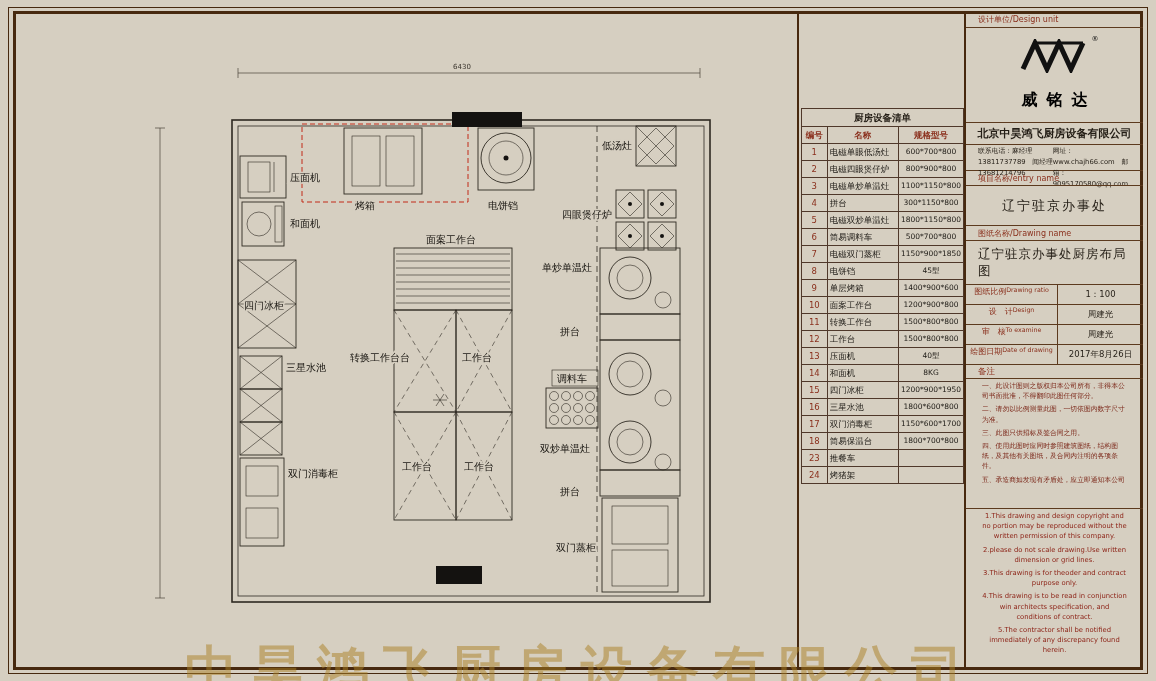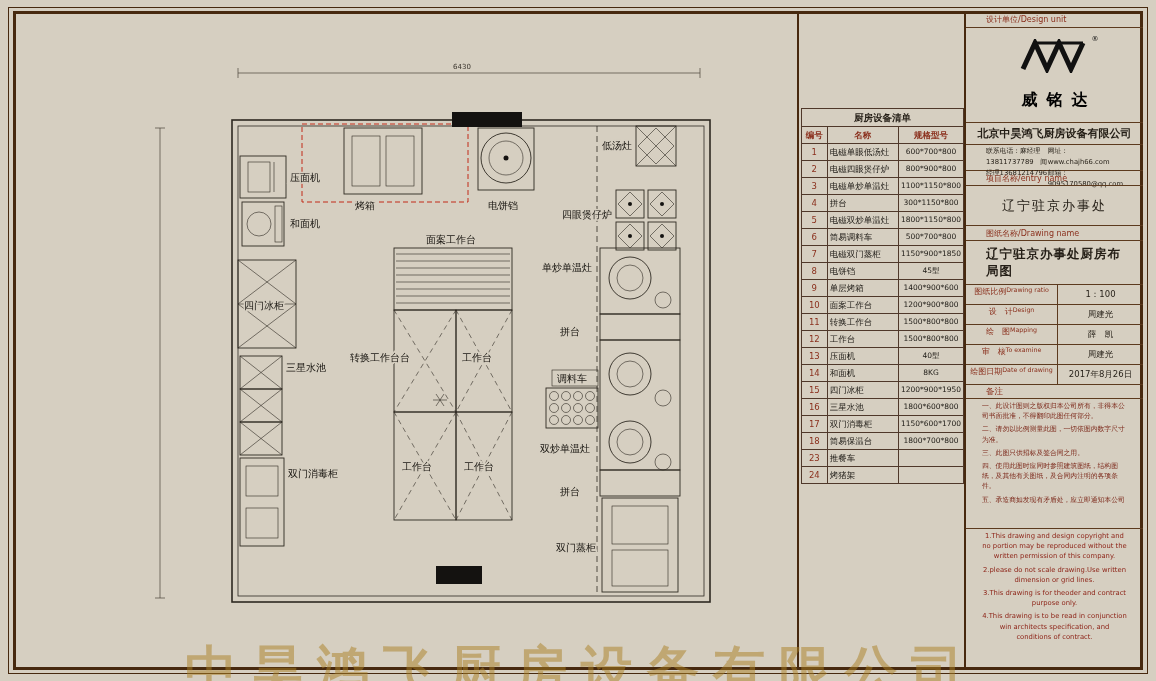--- a/index.html
+++ b/index.html
@@ -29,31 +29,31 @@
   .equip{position:absolute;left:801px;top:108px;width:163px;border-collapse:collapse;font-size:8.5px;color:#1d1a15;}
   .equip th,.equip td{border:1px solid #4f382a;padding:0 2px;height:16px;line-height:1;}
   .equip .t-title{font-size:9.5px;font-weight:bold;text-align:center;height:17px;color:#241e16;}
   .equip th{font-weight:bold;color:#8a2f1c;text-align:center;font-size:8.5px;}
   .equip td.no{width:24px;text-align:center;color:#8a2f1c;}
   .equip td.name{width:86px;text-align:left;}
   .equip td.spec{width:47px;text-align:center;font-size:7.5px;}
 
   
   .tb{position:absolute;left:966px;top:11px;width:177px;height:659px;display:flex;flex-direction:column;box-sizing:border-box;color:#241e16;}
-  .tb-sec{border-bottom:1px solid #5c3a1e;box-sizing:border-box;flex:0 0 auto;padding:1px 20px;}
+  .tb-sec{border-bottom:1px solid #5c3a1e;box-sizing:border-box;flex:0 0 auto;padding:1px 12px;}
   .red{color:#8a2f1c;}
   .sec-label{font-size:8px;height:17px;display:flex;align-items:center;}
   .sec-logo{height:95px;display:flex;flex-direction:column;align-items:center;justify-content:center;}
   .logo-mark{position:relative;width:80px;height:34px;}
   .logo-reg{position:absolute;right:-4px;top:-4px;font-size:7px;color:#111;}
   .logo-name{font-size:16px;font-weight:bold;letter-spacing:9px;margin-top:17px;color:#000000;text-indent:9px;}
   .sec-company{height:22px;display:flex;align-items:center;justify-content:center;font-size:11px;font-weight:bold;white-space:nowrap;}
   .sec-contact{height:26px;font-size:6.8px;line-height:1.6;display:flex;flex-direction:row;justify-content:center;color:#241e16;}
   .sec-projname{height:40px;display:flex;align-items:center;justify-content:center;font-size:13px;letter-spacing:2px;}
-  .sec-drawname{height:44px;display:flex;align-items:center;justify-content:center;font-size:12.5px;font-weight:bold;letter-spacing:1px;}
+  .sec-drawname{height:44px;display:flex;align-items:center;justify-content:center;font-size:12.5px;font-weight:normal;letter-spacing:1px;}
   .info-row{display:flex;height:19px;border-bottom:1px solid #5c3a1e;flex:0 0 auto;}
   .info-l{width:92px;border-right:1px solid #5c3a1e;padding:1px 4px;box-sizing:border-box;display:flex;flex-direction:row;justify-content:center;}
   .info-l .cn{font-size:8px;}
   .info-l .en{font-size:6.3px;}
   .info-v{flex:1;display:flex;align-items:center;justify-content:center;font-size:8.5px;}
   .sec-notes-label{height:14px;font-size:8.5px;display:flex;align-items:center;}
   .notes{font-size:6.8px;line-height:1.5;padding:2px 16px;}
   .notes p{margin:0 0 3px 0;}
   .notes.cn{height:130px;color:#7d2a1c;}
   .notes.en{flex:1 1 auto;color:#8d2418;font-weight:500;border-bottom:none;text-align:center;}
@@ -408,27 +408,20 @@
         </div>
         <div class="info-row">
           <div class="info-l red">
             <div class="cn">设　计</div>
             <div class="en">Design</div>
           </div>
           <div class="info-v">周建光</div>
         </div>
         <div class="info-row">
           <div class="info-l red">
-            <div class="cn">绘　图</div>
-            <div class="en">Mapping</div>
-          </div>
-          <div class="info-v">薛　凯</div>
-        </div>
-        <div class="info-row">
-          <div class="info-l red">
             <div class="cn">审　核</div>
             <div class="en">To examine</div>
           </div>
           <div class="info-v">周建光</div>
         </div>
         <div class="info-row">
           <div class="info-l red">
             <div class="cn">绘图日期</div>
             <div class="en">Date of drawing</div>
           </div>
@@ -442,17 +435,18 @@
         <p>二、请勿以比例测量此图，一切依图内数字尺寸为准。</p>
         <p>三、此图只供招标及签合同之用。</p>
         <p>四、使用此图时应同时参照建筑图纸，结构图纸，及其他有关图纸，及合同内注明的各项条件。</p>
         <p>五、承造商如发现有矛盾处，应立即通知本公司</p>
       </div>
     <div class="tb-sec notes en">
         <p>1.This drawing and design copyright and no portion may be reproduced without the written permission of this company.</p>
         <p>2.please do not scale drawing.Use written dimension or grid lines.</p>
         <p>3.This drawing is for theoder and contract purpose only.</p>
         <p>4.This drawing is to be read in conjunction win architects specification, and conditions of contract.</p>
+        <p>5.The contractor shall be notified immediately of any discrepancy found herein.</p>
       </div>
   </div>
 
   <div class="watermark">中昊鸿飞厨房设备有限公司</div>
 </div>
 
 </body></html>

